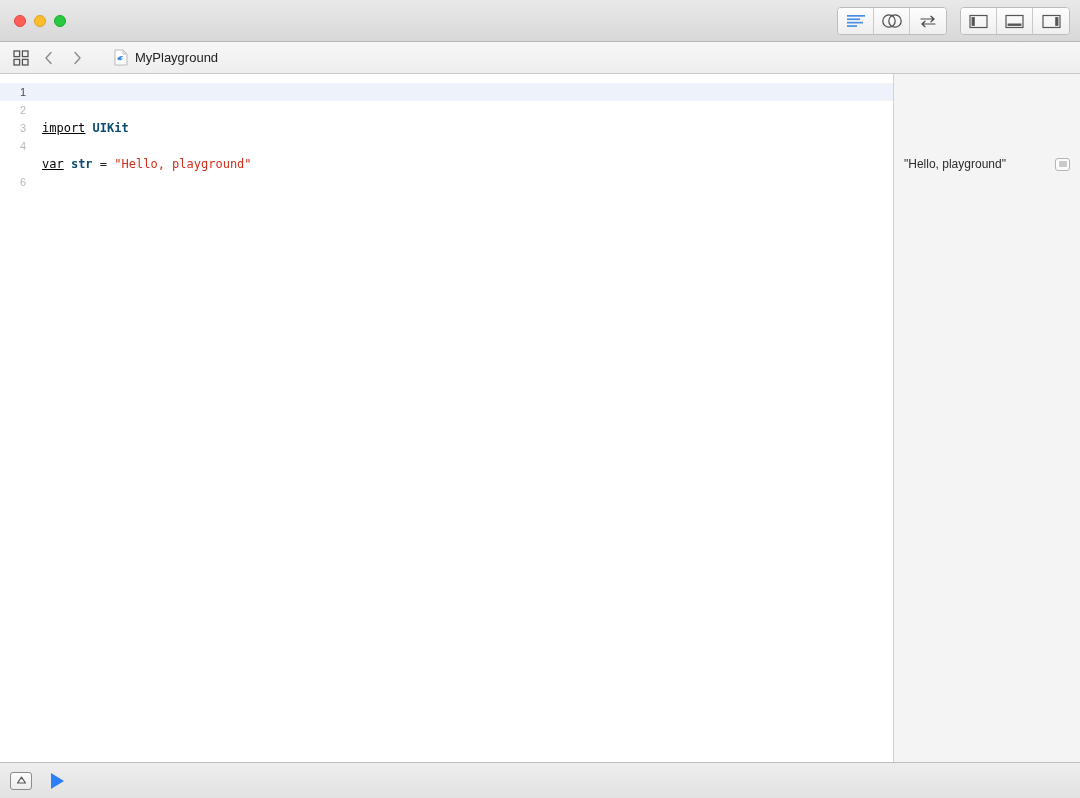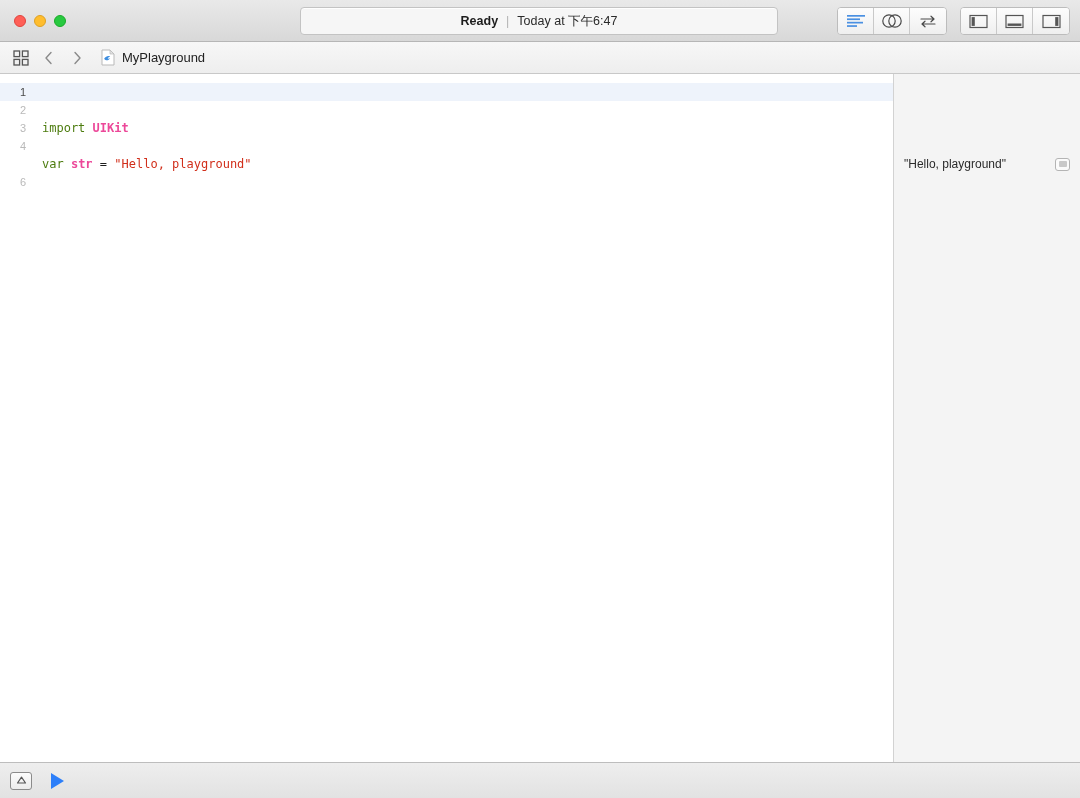--- a/index.html
+++ b/index.html
@@ -65,21 +65,21 @@
   .jumpbar {
     height: 32px; flex: 0 0 32px;
     background: linear-gradient(to bottom,#f7f7f7,#eeeeee);
     border-bottom: 1px solid #c8c8c8;
     display: flex; align-items: center; padding-left: 8px; gap: 2px;
   }
   .jb-btn {
     width: 26px; height: 26px;
     display: flex; align-items: center; justify-content: center;
   }
-  .jb-path { display: flex; align-items: center; gap: 7px; margin-left: 9px; }
+  .jb-path { display: flex; align-items: center; gap: 7px; margin-left: 22px; }
   .jb-label { font-size: 13px; color: #222; }
 
   
   .main { flex: 1 1 auto; display: flex; min-height: 0; position: relative; background:#fff; }
   .editor {
     width: 893px; flex: 0 0 893px;
     background: #ffffff;
     position: relative;
     overflow: hidden;
   }
@@ -99,24 +99,24 @@
     text-align: right; padding-right: 8px;
     font-family: "Liberation Sans", sans-serif;
     font-size: 11px;
     color: #b9b9b9;
     user-select: none;
   }
   .code-line.highlight .gutter { color: #4a4a4a; }
   .code-text { padding-left: 8px; color: #1a1a1a; }
 
   .tok-comment { color: #3a9a35; }
-  .tok-keyword { color: #4d7c0f; }
+  .tok-keyword { color: #000000; text-decoration: underline; }
   .tok-plain   { color: #1f1f1f; }
   .tok-string  { color: #d12f1b; }
-  .tok-bold    { color: #ec4899; font-weight: bold; }
+  .tok-bold    { color: #0c4a6e; font-weight: bold; }
 
   .results {
     flex: 1 1 auto;
     background: #f4f4f4;
     border-left: 1px solid #d2d2d2;
     position: relative;
   }
   .result-row {
     position: absolute;
     left: 0; right: 0;
@@ -165,25 +165,20 @@
 
 <div id="app">
 
   <div class="titlebar">
     <div class="traffic">
       <div class="light red"></div>
       <div class="light yellow"></div>
       <div class="light green"></div>
     </div>
 
-    <div class="status-box">
-      <span class="status-ready">Ready</span>
-      <span class="status-sep">|</span>
-      <span class="status-time">Today at 下午6:47</span>
-    </div>
 
     <div class="toolbar-right">
       <div class="seg-group">
         <div class="seg-btn">
           <svg width="20" height="14" viewBox="0 0 20 14">
             <rect x="1" y="1" width="18" height="1.7" fill="#4a90e2"></rect>
             <rect x="1" y="4.4" width="13" height="1.7" fill="#4a90e2"></rect>
             <rect x="1" y="7.8" width="16" height="1.7" fill="#4a90e2"></rect>
             <rect x="1" y="11.2" width="10" height="1.7" fill="#4a90e2"></rect>
           </svg>

